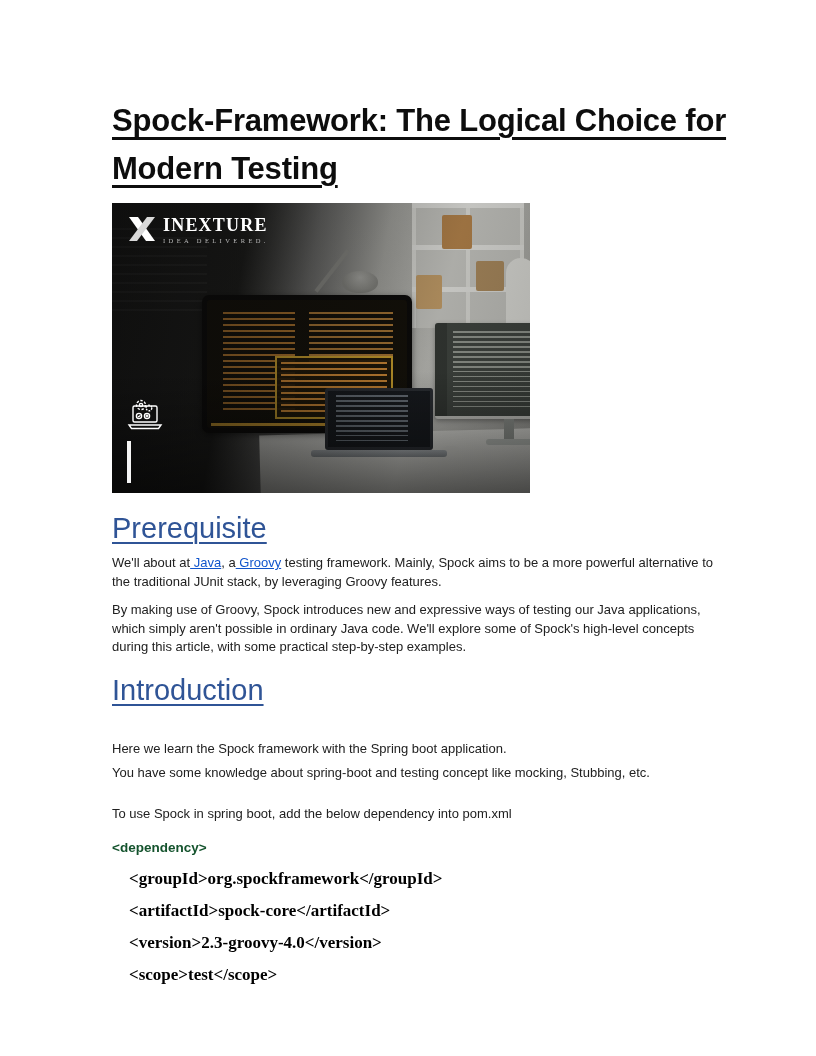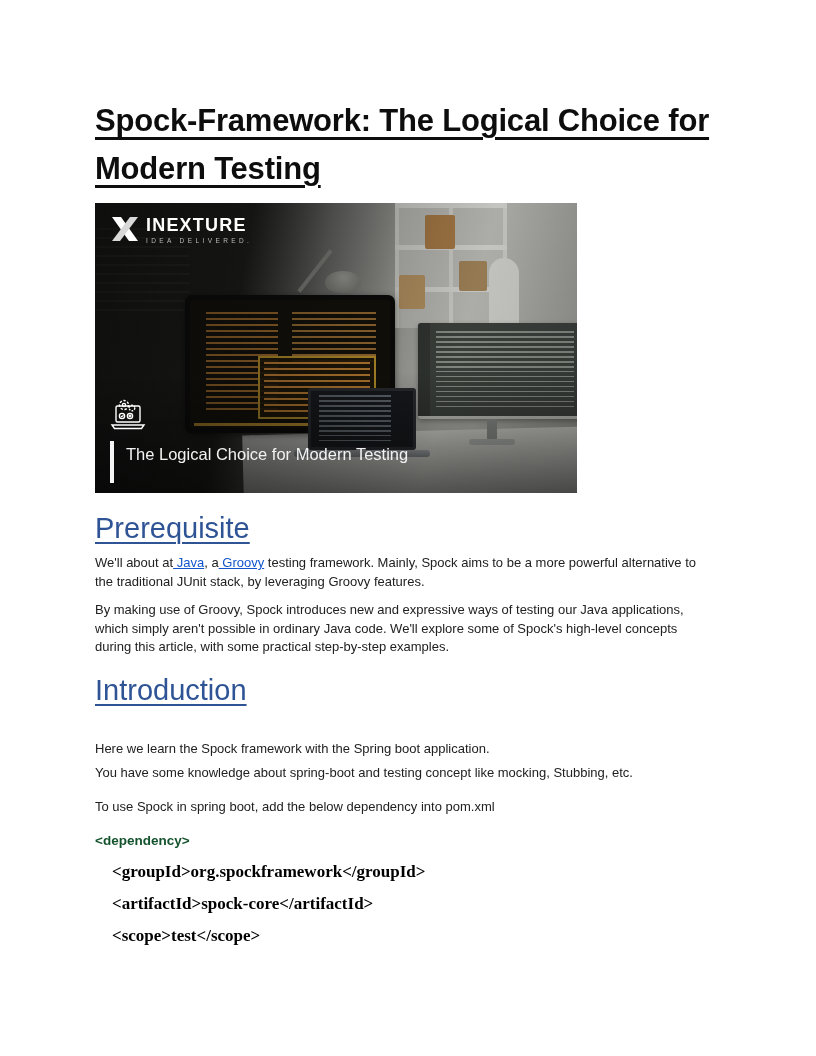--- a/index.html
+++ b/index.html
@@ -6,44 +6,45 @@
   html, body { background: #ffffff; }
   body {
     width: 816px; height: 1056px;
     font-family: "Liberation Sans", sans-serif;
     color: #212121;
     overflow: hidden;
     position: relative;
   }
   .content {
     position: absolute;
-    left: 95px; top: 0;
+    left: 112px; top: 0;
     width: 618px;
   }
 
   
   .doc-title {
     margin-top: 97px;
     font-size: 31px;
     line-height: 48px;
     font-weight: 700;
     color: #0d0d0d;
     text-decoration: underline;
     text-decoration-thickness: 3px;
     text-underline-offset: 6px;
     letter-spacing: -0.2px;
   }
 
   
   .hero {
     position: relative;
     margin-top: 10px;
-    width: 482px; height: 290px;
+    width: 418px; height: 290px;
     overflow: hidden;
     background: linear-gradient(100deg, #191918 0%, #1e1e1c 30%, #6f6f6d 45%, #a8a8a3 60%, #bcbcb7 78%, #9f9f9a 100%);
+    font-family: Liberation Serif, serif;
   }
   .blinds {
     position: absolute; left: 0; top: 25px; width: 95px; height: 90px;
     background: repeating-linear-gradient(to bottom, rgba(255,255,255,0.05) 0 2px, transparent 2px 9px);
   }
   .shelf-unit {
     position: absolute; left: 300px; top: 0; width: 112px; height: 125px;
     background:
       repeating-linear-gradient(to bottom, #dededa 0 5px, transparent 5px 42px),
       repeating-linear-gradient(to right, #d8d8d3 0 4px, transparent 4px 54px),
@@ -160,21 +161,21 @@
 
   p.body-text {
     font-size: 13px;
     line-height: 18.5px;
     color: #212121;
   }
   .p-intro-1 { margin-top: 7px; }
   .p-intro-2 { margin-top: 10px; }
   .p-prereq-1 { margin-top: 6px; }
   .p-prereq-2 { margin-top: 31px; }
-  .p-prereq-3 { margin-top: 15px; }
+  .p-prereq-3 { margin-top: 22px; }
 
   a.doc-link { color: #1155CC; text-decoration: underline; cursor: pointer; }
 
   .xml-open-tag {
     margin-top: 17px;
     font-size: 13.5px;
     font-weight: 700;
     color: #14532d;
   }
   .xml-line {
@@ -255,35 +256,35 @@
         <circle cx="13" cy="19" r="2.6"></circle>
         <path d="M12 19 l0.8 0.9 l1.6 -1.8" stroke-width="1.1"></path>
         <circle cx="21" cy="19" r="2.6"></circle>
         <circle cx="21" cy="19" r="0.9" stroke-width="1.1"></circle>
       </svg>
     </div>
 
     <figcaption class="caption">
       <div class="caption-bar"></div>
       <div class="caption-text">
-        <div class="caption-subtitle">The Logical Choice for Modern Testing</div>
       </div>
     </figcaption>
   </figure>
 
   <h2 class="section-heading h-intro">Prerequisite</h2>
 
   <p class="body-text p-intro-1"><span>We'll about at</span><a class="doc-link"> Java</a><span>, a</span><a class="doc-link"> Groovy</a><span> testing framework. Mainly, Spock aims to be a more powerful alternative to the traditional JUnit stack, by leveraging Groovy features.</span></p>
 
   <p class="body-text p-intro-2">By making use of Groovy, Spock introduces new and expressive ways of testing our Java applications, which simply aren't possible in ordinary Java code. We'll explore some of Spock's high-level concepts during this article, with some practical step-by-step examples.</p>
 
   <h2 class="section-heading h-prereq">Introduction</h2>
 
   <p class="body-text p-prereq-2">Here we learn the Spock framework with the Spring boot application.</p>
   <p class="body-text p-prereq-1">You have some knowledge about spring-boot and testing concept like mocking, Stubbing, etc.</p>
   <p class="body-text p-prereq-3">To use Spock in spring boot, add the below dependency into pom.xml</p>
 
   <div class="xml-open-tag">&lt;dependency&gt;</div>
   <div class="xml-line">&lt;groupId&gt;org.spockframework&lt;/groupId&gt;</div>
   <div class="xml-line">&lt;artifactId&gt;spock-core&lt;/artifactId&gt;</div>
+  <div class="xml-line">&lt;version&gt;2.3-groovy-4.0&lt;/version&gt;</div>
   <div class="xml-line">&lt;scope&gt;test&lt;/scope&gt;</div>
 
 </div>
 
 </body></html>

